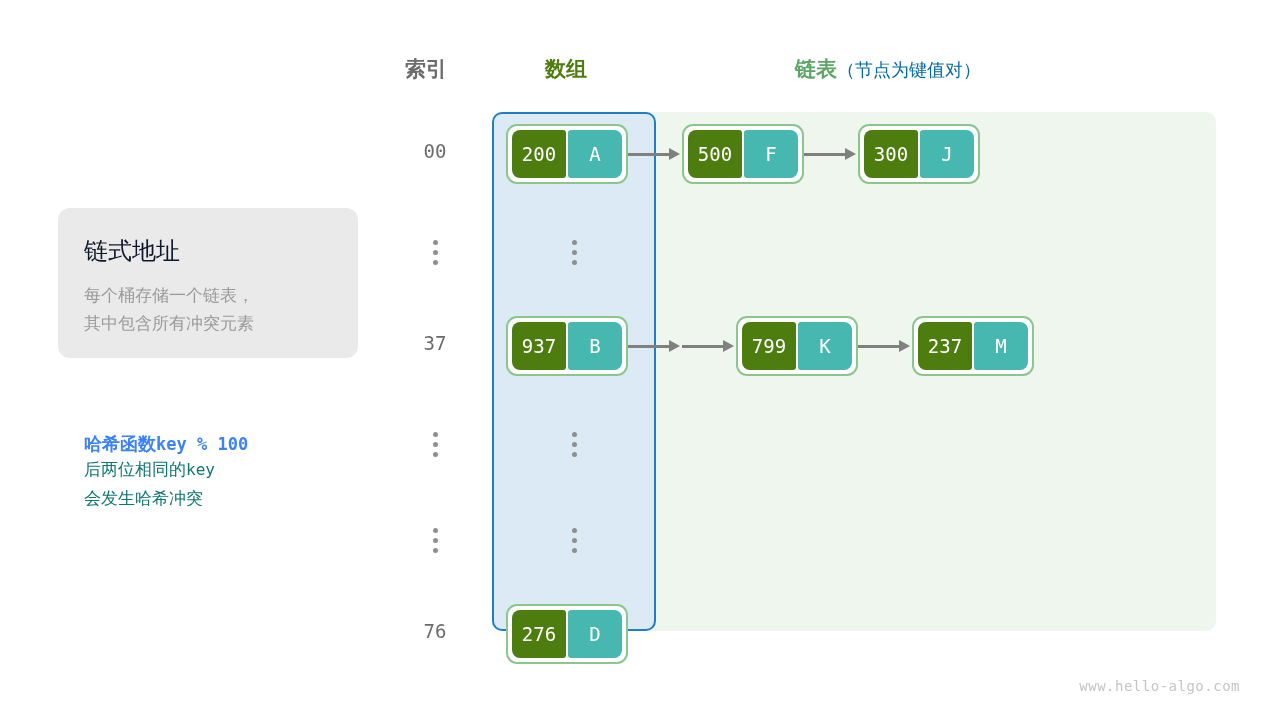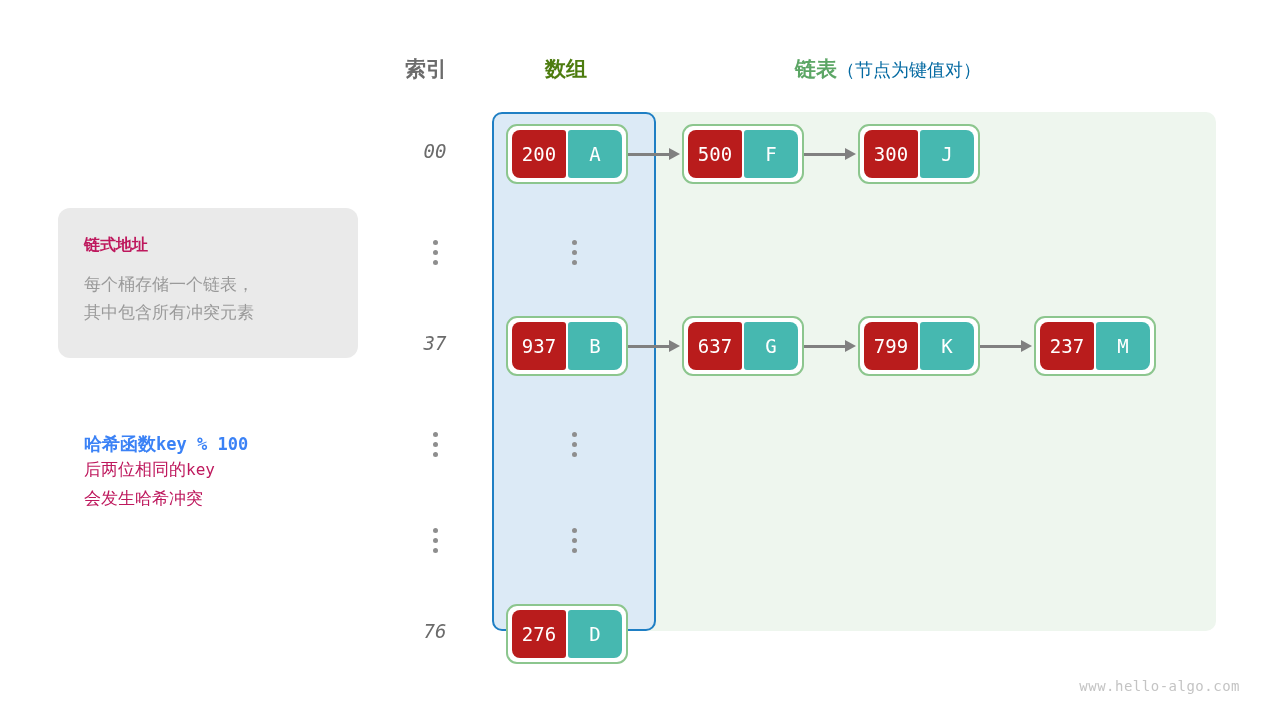--- a/index.html
+++ b/index.html
@@ -38,23 +38,23 @@
     left: 58px;
     top: 208px;
     width: 300px;
     height: 150px;
     background: #eaeaea;
     border-radius: 12px;
     box-sizing: border-box;
     padding: 27px 0 0 26px;
   }
   .card-title {
-    font-size: 16px;
-    font-weight: bold;
-    color: #be185d;
+    font-size: 24px;
+    font-weight: normal;
+    color: #0f172a;
     margin-bottom: 15px;
   }
   .card-body {
     font-size: 17px;
     color: #9a9a9a;
     line-height: 1.62;
     white-space: pre-line;
   }
 
   
@@ -70,21 +70,21 @@
     color: #3b82f6;
     margin-bottom: 0;
     white-space: pre;
   }
   .note-title .mono {
     font-family: "DejaVu Sans Mono", "Liberation Mono", monospace;
     font-size: 17px;
   }
   .note-body {
     font-size: 17px;
-    color: #be185d;
+    color: #0f766e;
     line-height: 1.68;
     white-space: pre-line;
   }
   .note-body .mono {
     font-family: "DejaVu Sans Mono", "Liberation Mono", monospace;
     font-size: 16px;
   }
 
   
   .panel-list {
@@ -121,21 +121,20 @@
   }
 
   .idx {
     position: absolute;
     left: 396px;
     width: 78px;
     text-align: center;
     font-family: "DejaVu Sans Mono", "Liberation Mono", monospace;
     font-size: 19px;
     color: #6b6b6b;
-    font-style: italic;
   }
 
   
   .dots {
     position: absolute;
     width: 14px;
     display: flex;
     flex-direction: column;
     align-items: center;
     gap: 5px;
@@ -171,21 +170,21 @@
     height: 48px;
     display: flex;
     align-items: center;
     justify-content: center;
     font-family: "DejaVu Sans Mono", "Liberation Mono", monospace;
     font-size: 19px;
     color: #ffffff;
     box-sizing: border-box;
   }
   .cell-key {
-    background: #b91c1c;
+    background: #4d7c0f;
     border-radius: 8px 3px 3px 8px;
     margin-right: 2px;
   }
   .cell-val {
     background: #46b8b0;
     border-radius: 3px 8px 8px 3px;
   }
 
   .arrow {
     flex: 0 0 auto;
@@ -287,24 +286,20 @@
       <div class="idx" style="top: 28px;">37</div>
       <div class="chain" style="top: 12px;">
         <div class="node">
           <div class="cell cell-key">937</div>
           <div class="cell cell-val">B</div>
         </div>
         <div class="arrow">
           <div class="shaft"></div>
           <div class="head"></div>
         </div>
-        <div class="node">
-          <div class="cell cell-key">637</div>
-          <div class="cell cell-val">G</div>
-        </div>
         <div class="arrow">
           <div class="shaft"></div>
           <div class="head"></div>
         </div>
         <div class="node">
           <div class="cell cell-key">799</div>
           <div class="cell cell-val">K</div>
         </div>
         <div class="arrow">
           <div class="shaft"></div>

